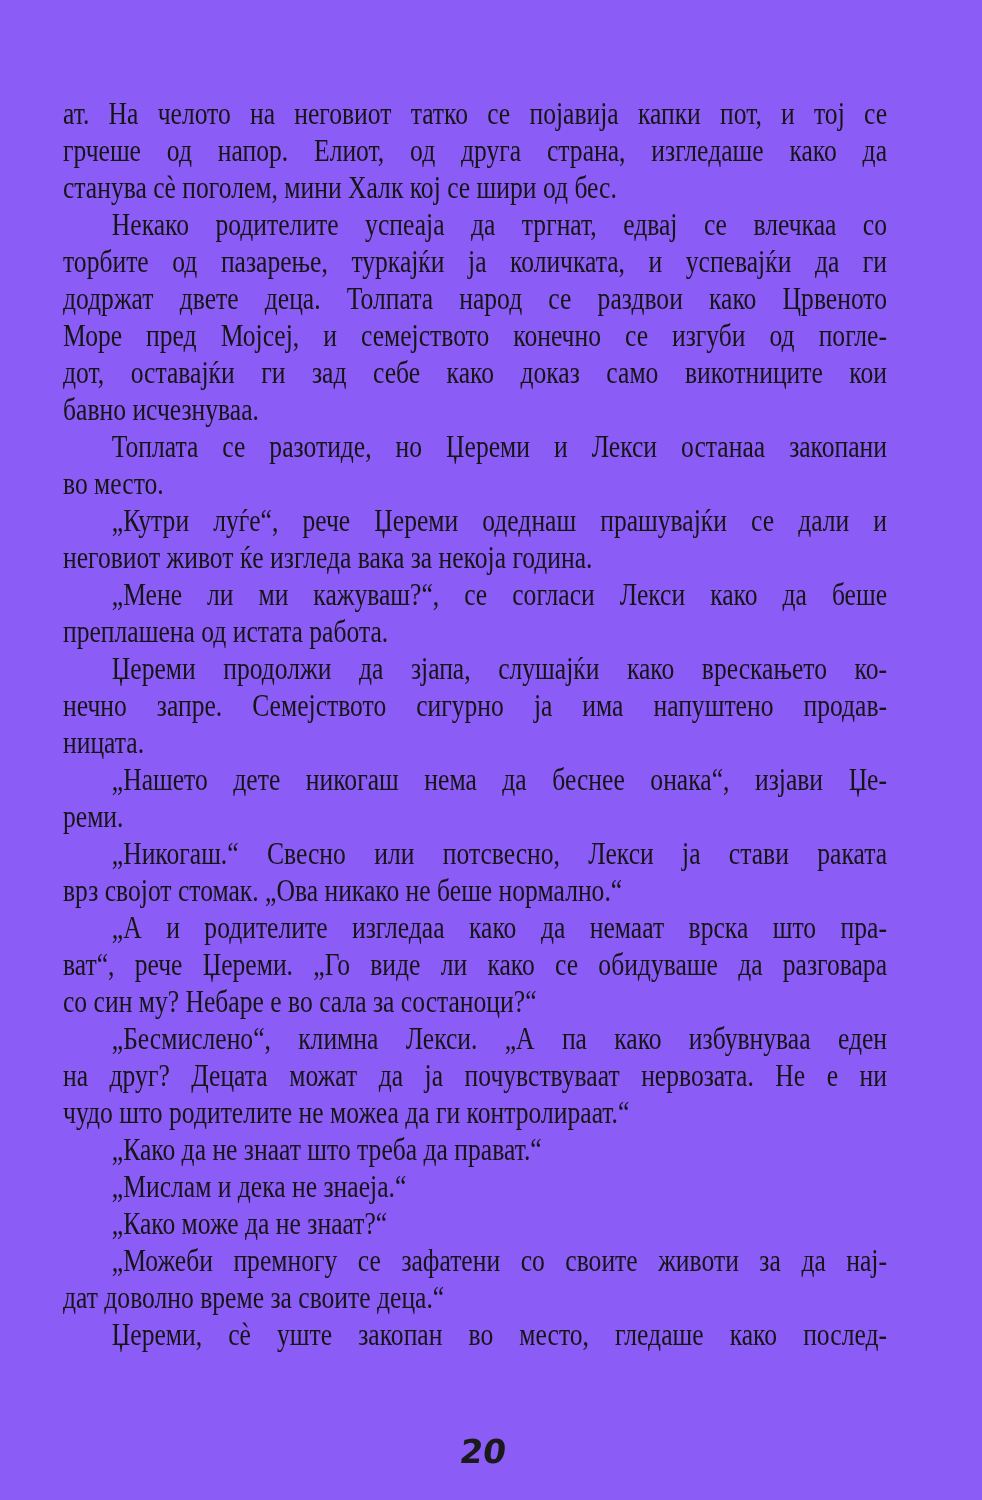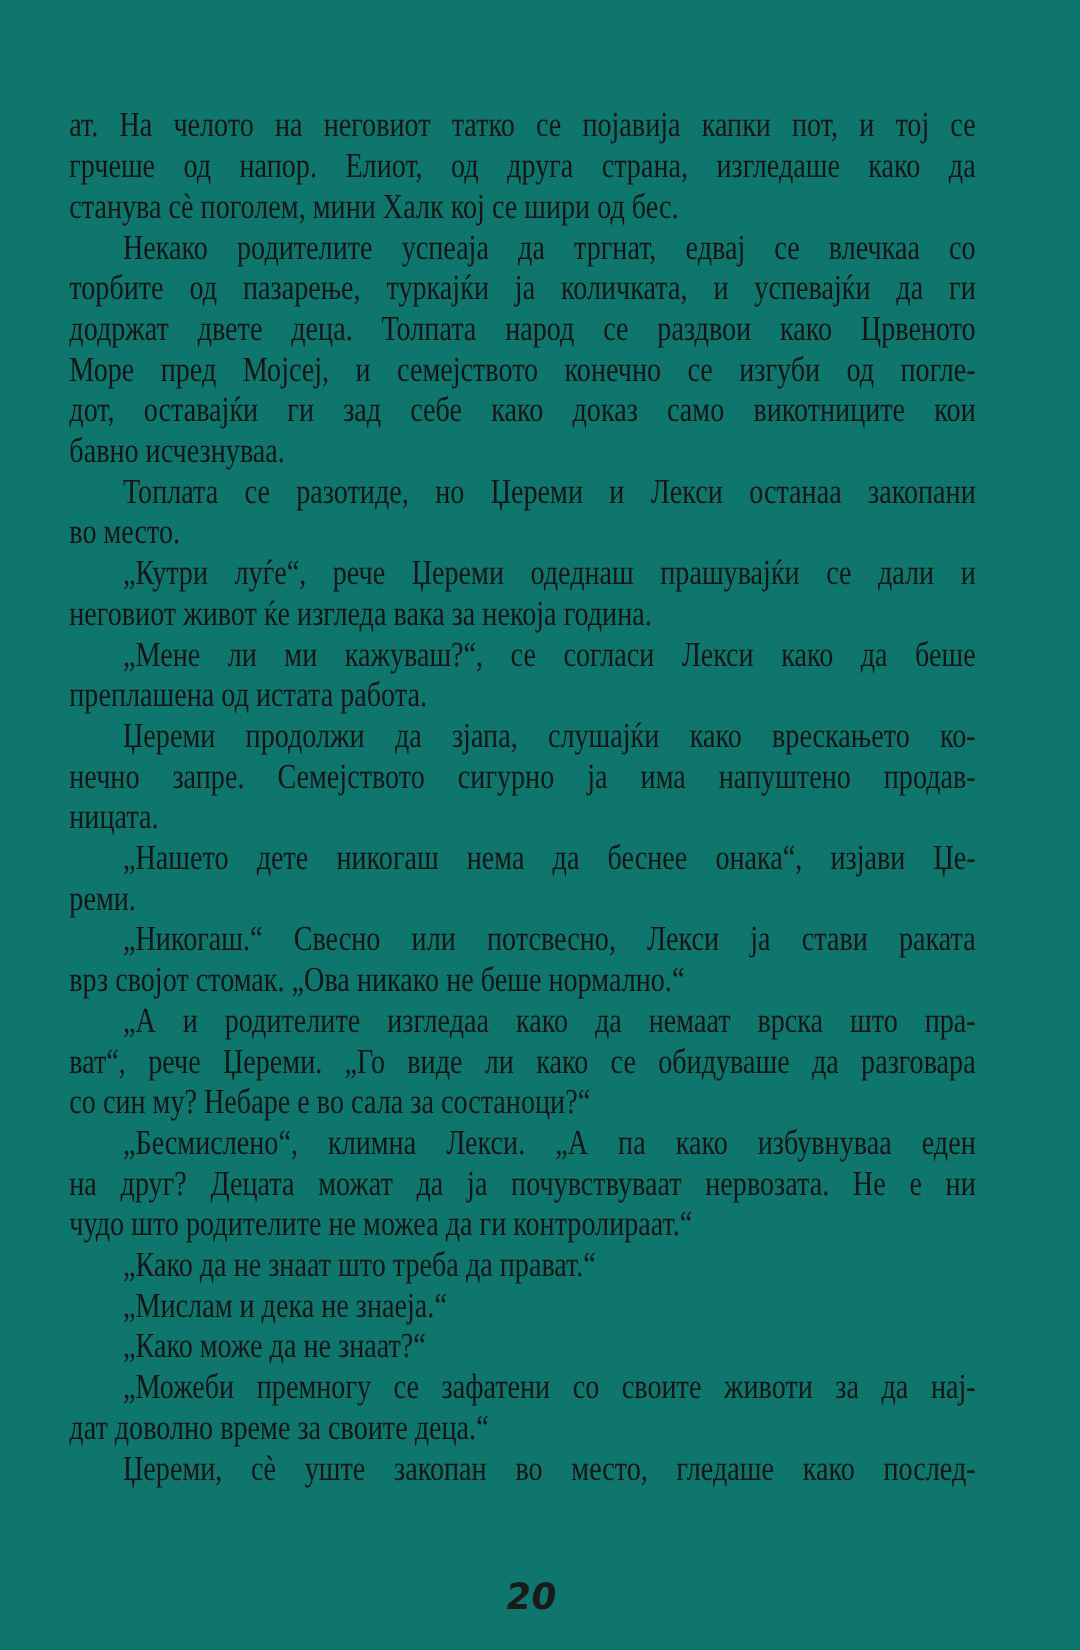--- a/index.html
+++ b/index.html
@@ -4,21 +4,21 @@
 <style>
   html, body {
     margin: 0;
     padding: 0;
     background: #ffffff;
   }
   .page {
     position: relative;
     width: 982px;
     height: 1500px;
-    background: #0f766e;
+    background: #8b5cf6;
     overflow: hidden;
     font-family: "Liberation Serif", "DejaVu Serif", serif;
     color: #151515;
   }
   .text-block {
     position: absolute;
     left: 63px;
     top: 95px;
     width: 1030px;
     transform: scaleX(0.8);

